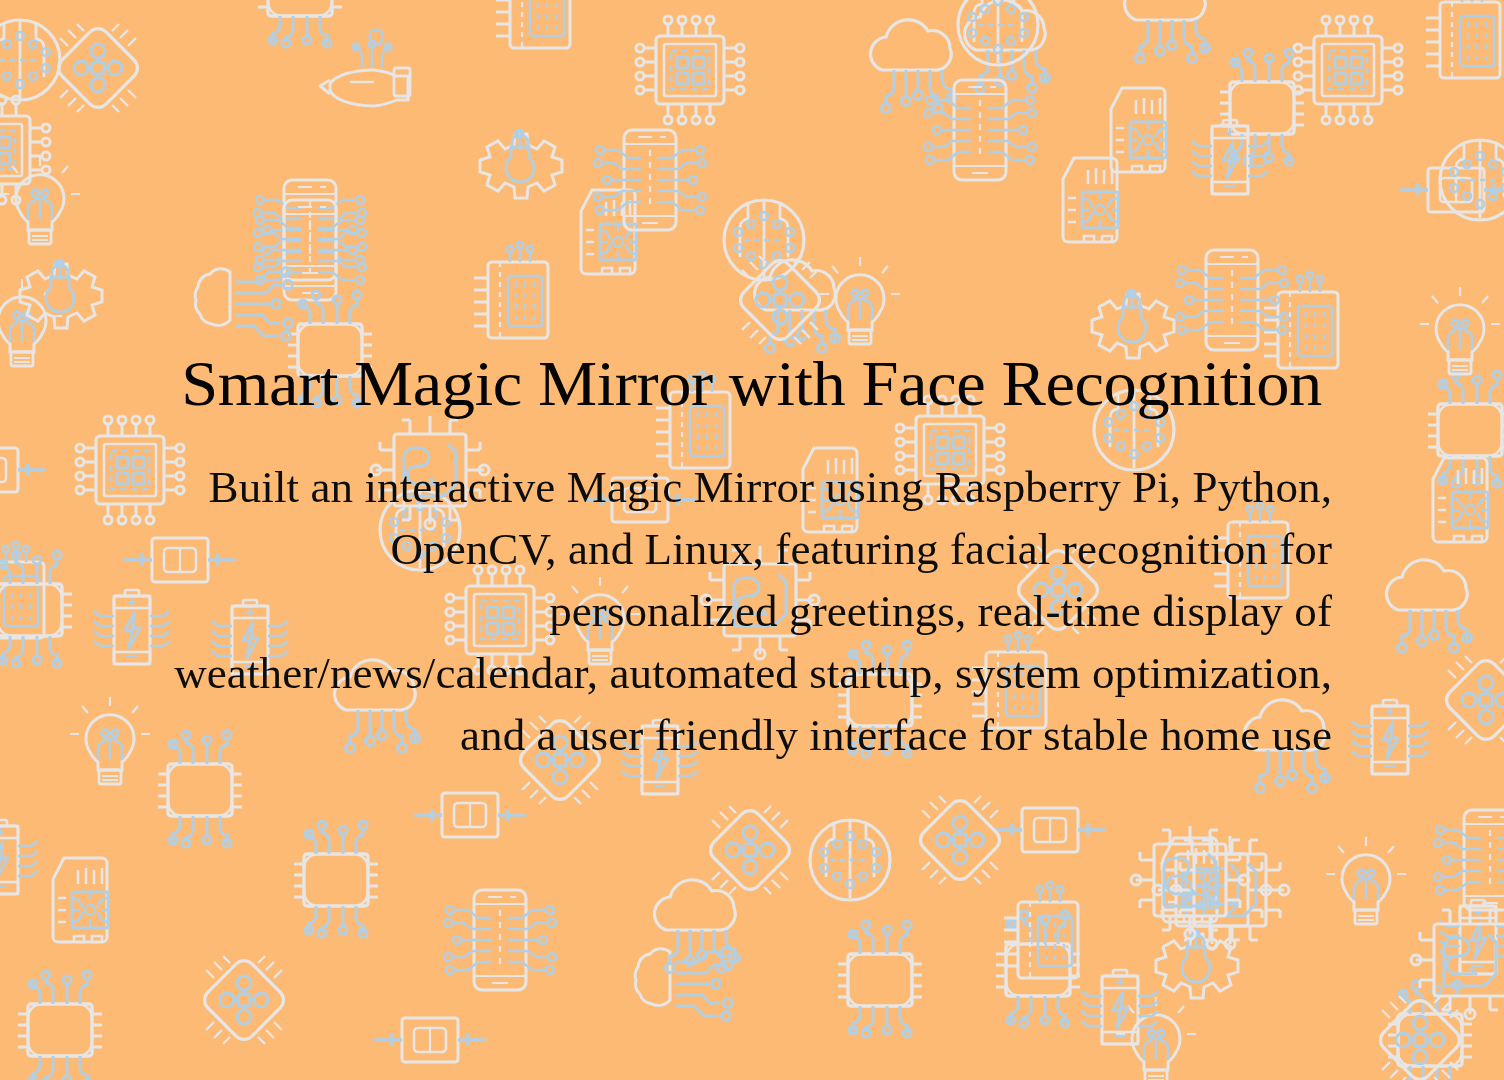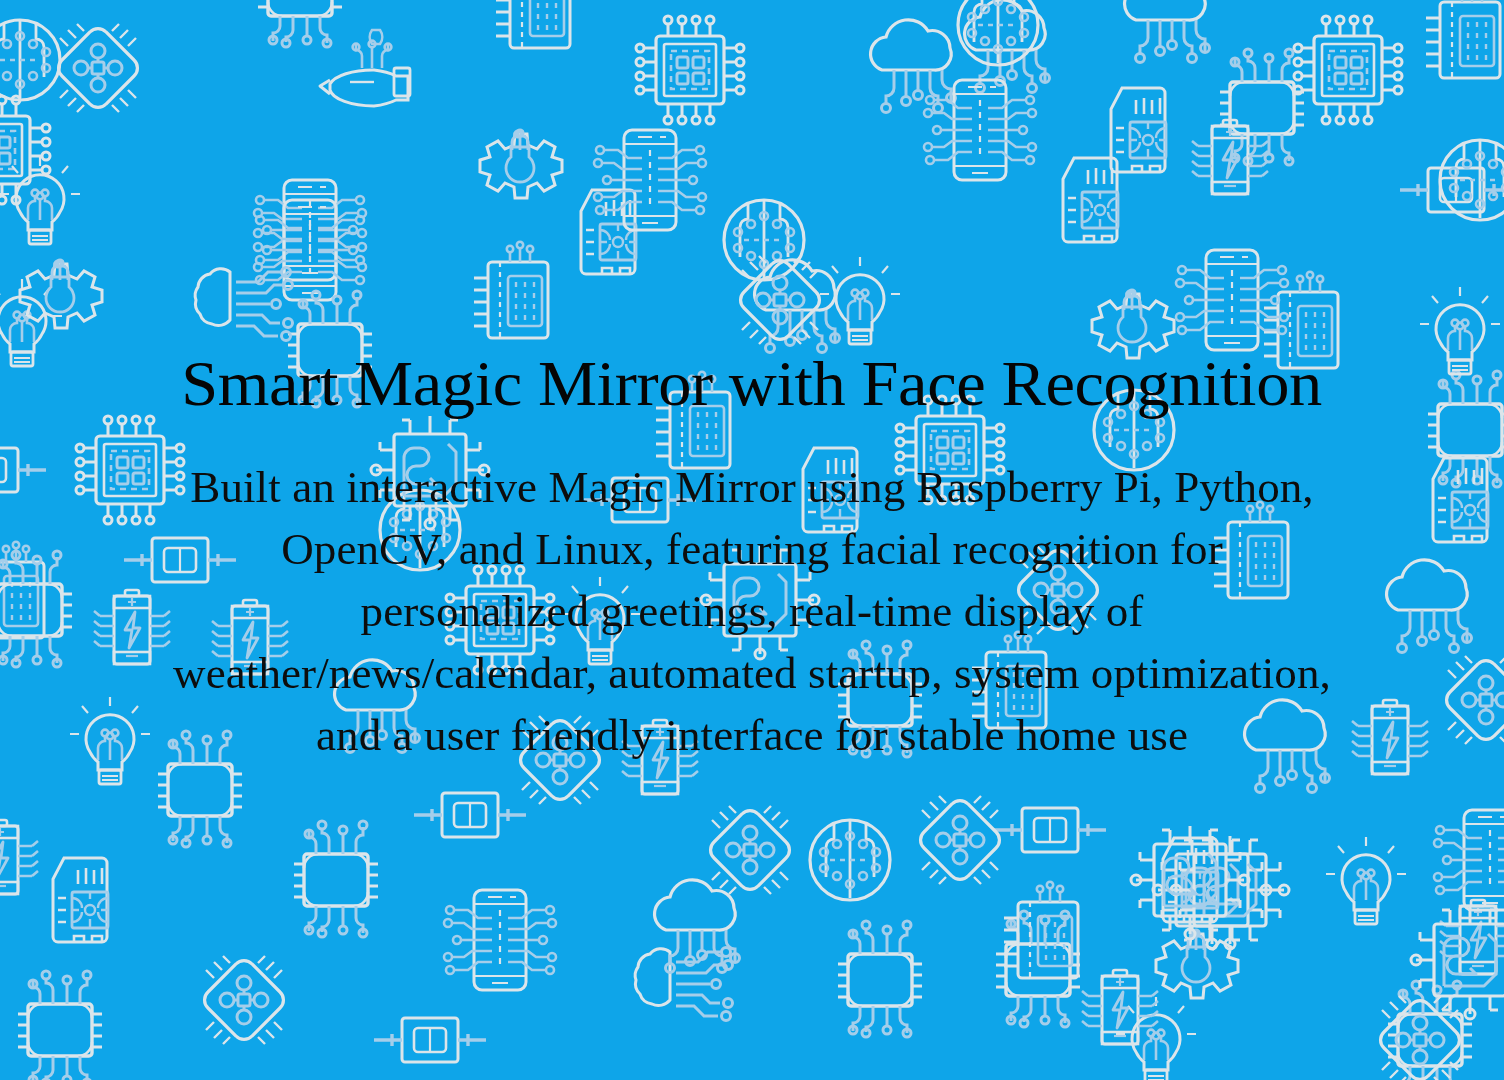--- a/index.html
+++ b/index.html
@@ -11,21 +11,21 @@
     height: 1080px;
     overflow: hidden;
     background: #fbfcfd;
     font-family: "Liberation Serif", "DejaVu Serif", serif;
   }
 
   #slide {
     position: relative;
     width: 1504px;
     height: 1080px;
-    background: #0ea5e9;
+    background: #fdba74;
     overflow: hidden;
   }
 
   
   #bg-pattern {
     position: absolute;
     inset: 0;
     width: 1504px;
     height: 1080px;
     pointer-events: none;
@@ -62,21 +62,21 @@
 
   #description {
     margin: 0;
     margin-top: 40px;
     width: 1160px;
     font-family: "Liberation Serif", "DejaVu Serif", serif;
     font-size: 45px;
     line-height: 62px;
     font-weight: 400;
     color: #0d0d0d;
-    text-align: center;
+    text-align: right;
     letter-spacing: 0.1px;
   }
 </style>
 </head>
 <body>
 
 <div id="slide">
 
   <svg id="bg-pattern" viewBox="0 0 1504 1080" xmlns="http://www.w3.org/2000/svg" aria-hidden="true">
     <defs>

